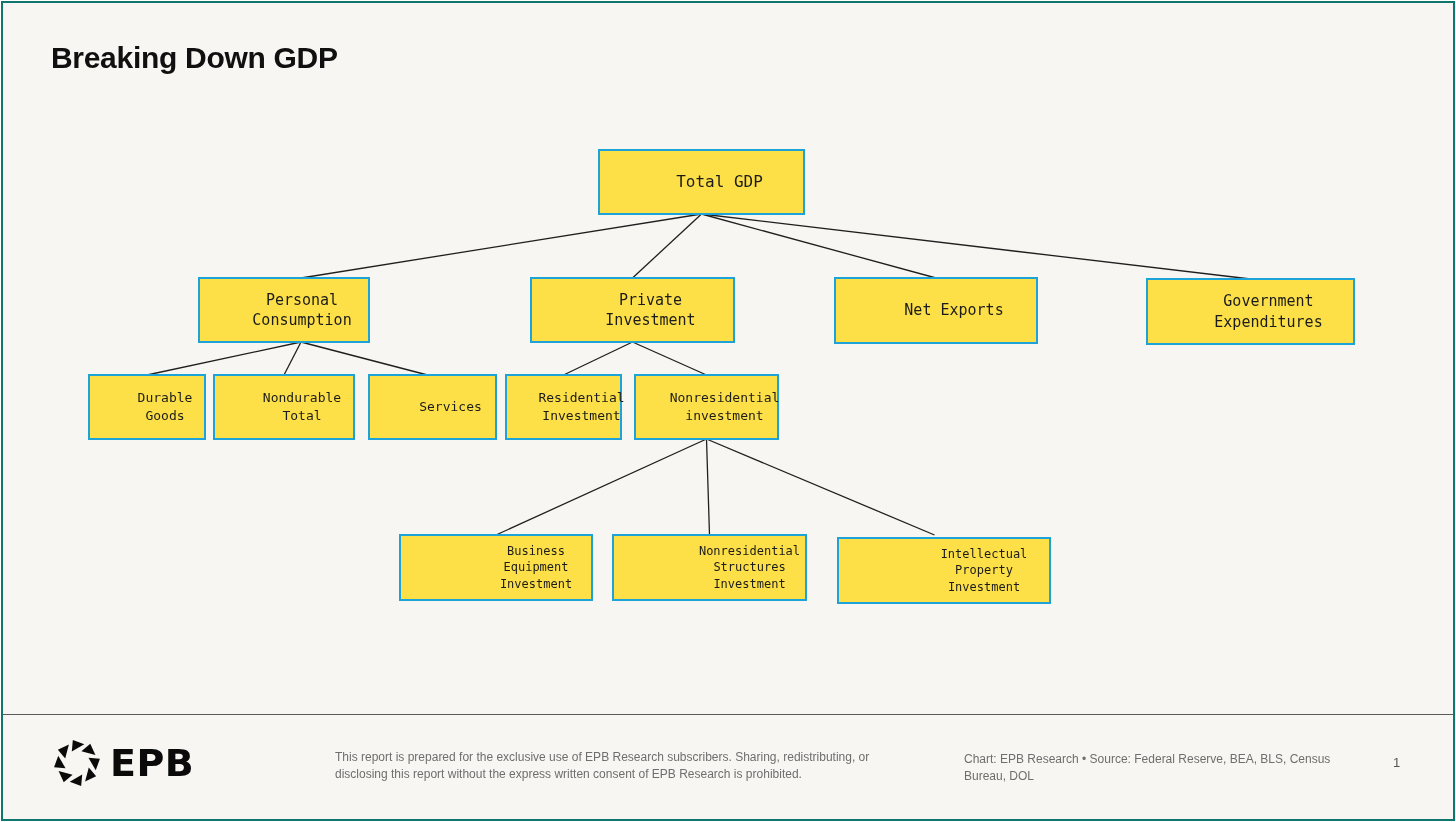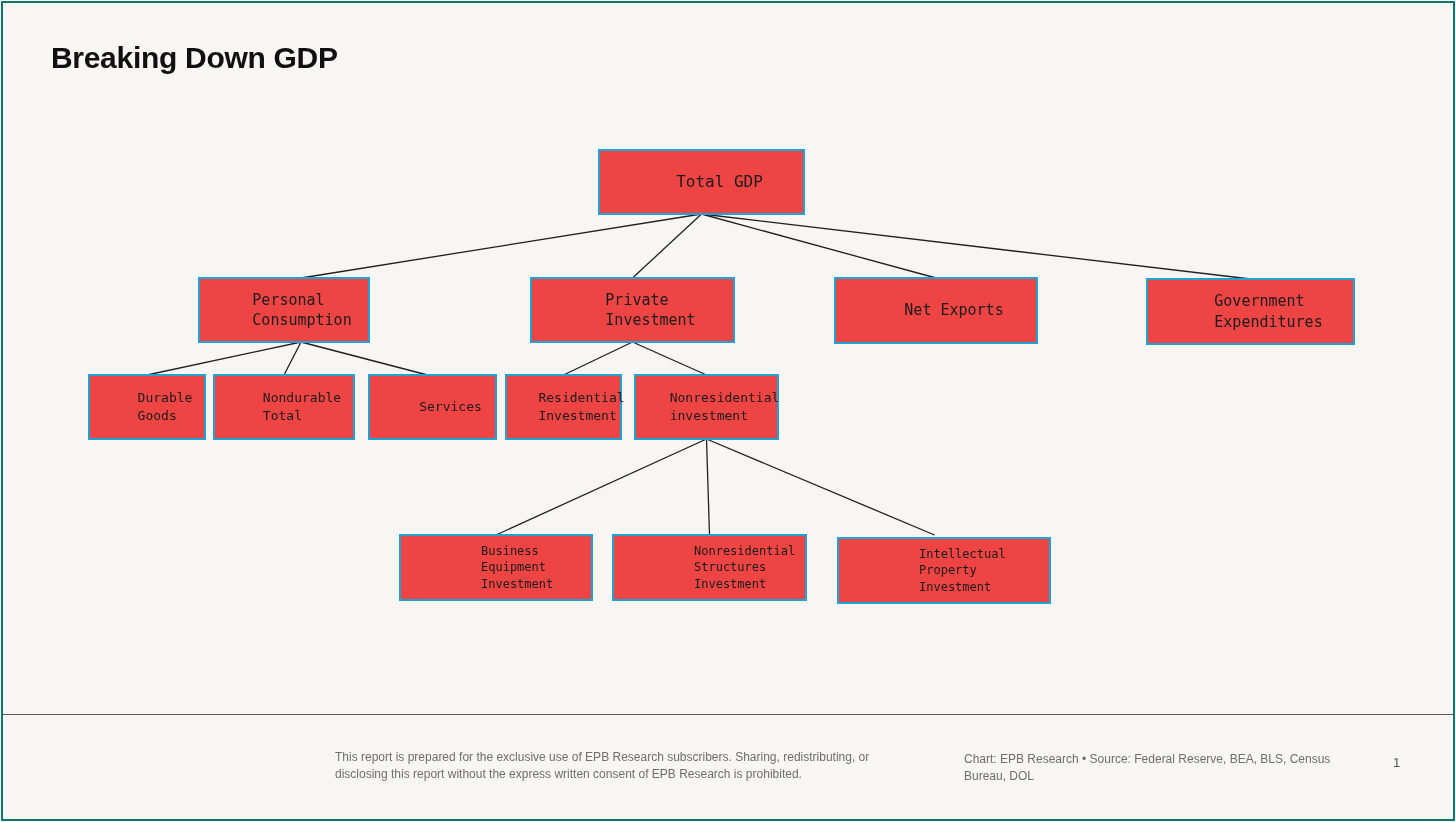--- a/index.html
+++ b/index.html
@@ -21,24 +21,24 @@
   .page-title{
     position:absolute;left:48px;top:38px;
     font-size:30px;font-weight:800;letter-spacing:-0.3px;
     color:var(--ink);
     font-family:"Liberation Sans",sans-serif;
   }
   .diagram{position:absolute;inset:0;}
   #edge-svg{position:absolute;left:0;top:0;width:100%;height:100%;pointer-events:none;}
   .node{
     position:absolute;
-    background:#ef4444;
+    background:#fde047;
     border:2px solid var(--accent);
     display:flex;align-items:center;justify-content:center;
-    text-align:left;
+    text-align:center;
     padding-left:36px;
   }
   .node-label{
     font-family:"DejaVu Sans Mono","Liberation Mono",monospace;
     color:var(--node-ink);
     white-space:pre-line;
     line-height:1.35;
   }
   .size-lg .node-label{font-size:16px;}
   .size-md .node-label{font-size:15px;}
@@ -150,18 +150,33 @@
 Structures Investment</span>
     </div>
     <div class="node size-xs" id="node-intellectual-property">
       <span class="node-label">Intellectual Property
 Investment</span>
     </div>
   </div>
 
   <div class="footer-divider"></div>
 
+  <div class="brand">
+    <svg viewBox="0 0 48 48" aria-hidden="true">
+      <g fill="#0a0a0a">
+        <polygon points="20,2 31,6 19,13" transform="rotate(0 24 24)"></polygon>
+        <polygon points="20,2 31,6 19,13" transform="rotate(45 24 24)"></polygon>
+        <polygon points="20,2 31,6 19,13" transform="rotate(90 24 24)"></polygon>
+        <polygon points="20,2 31,6 19,13" transform="rotate(135 24 24)"></polygon>
+        <polygon points="20,2 31,6 19,13" transform="rotate(180 24 24)"></polygon>
+        <polygon points="20,2 31,6 19,13" transform="rotate(225 24 24)"></polygon>
+        <polygon points="20,2 31,6 19,13" transform="rotate(270 24 24)"></polygon>
+        <polygon points="20,2 31,6 19,13" transform="rotate(315 24 24)"></polygon>
+      </g>
+    </svg>
+    <span class="wordmark">EPB</span>
+  </div>
 
   <p class="disclaimer">This report is prepared for the exclusive use of EPB Research subscribers. Sharing, redistributing, or disclosing this report without the express written consent of EPB Research is prohibited.</p>
   <p class="source">Chart: EPB Research  •  Source: Federal Reserve, BEA, BLS, Census Bureau, DOL</p>
   <span class="pagenum">1</span>
 
 </div>
 
 </body></html>

